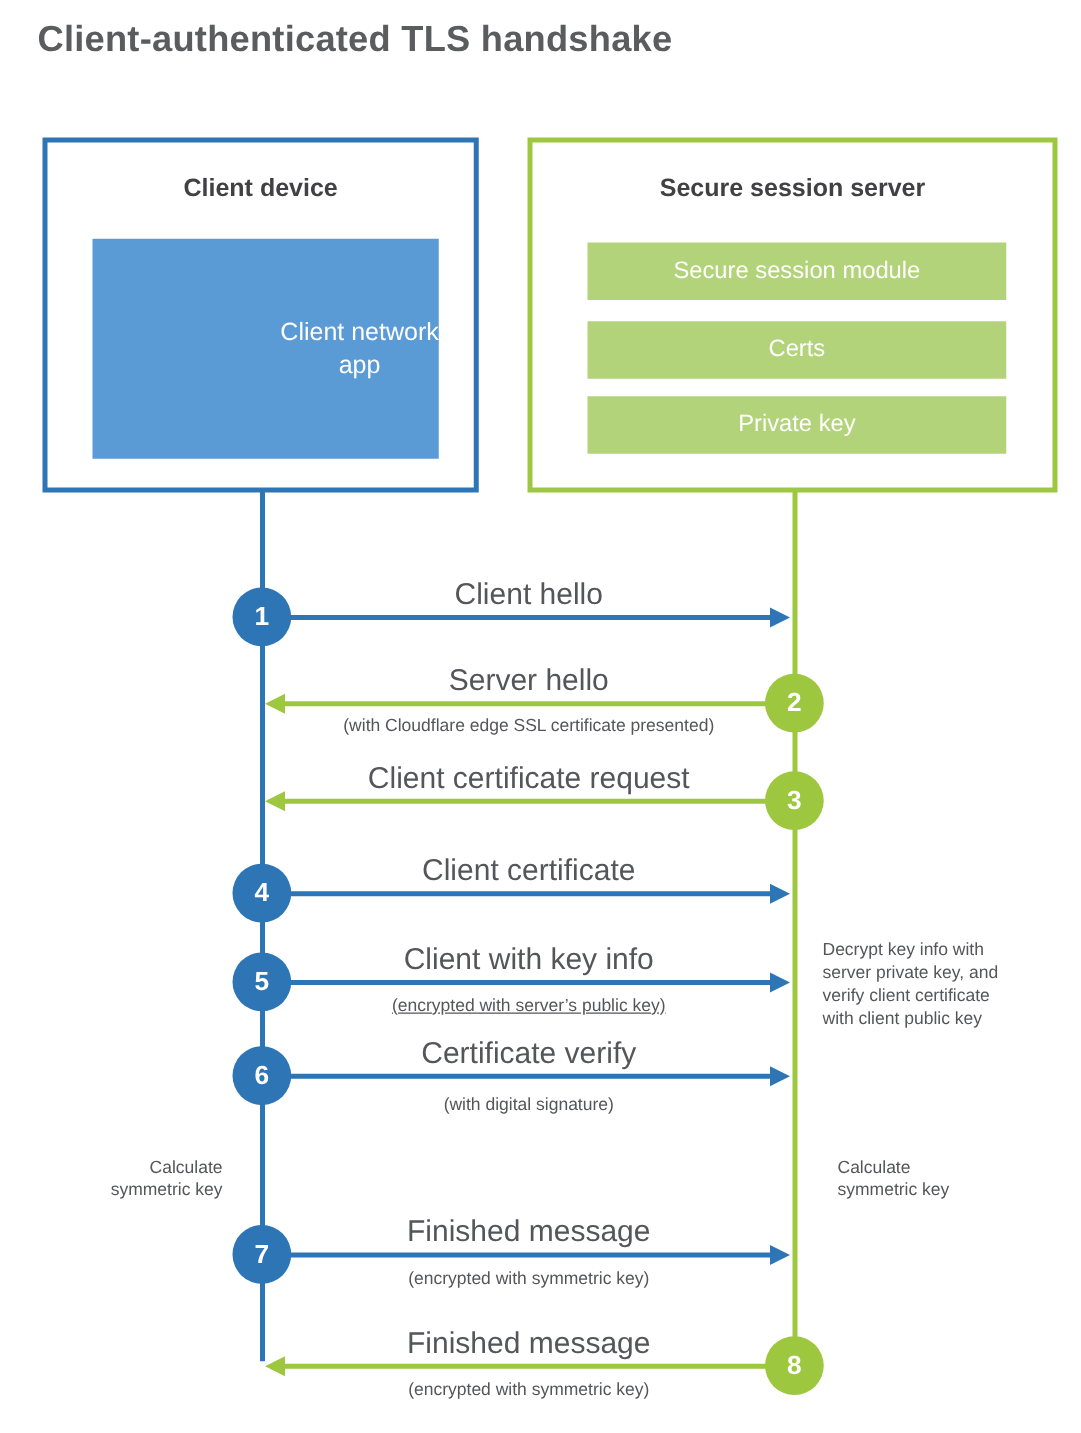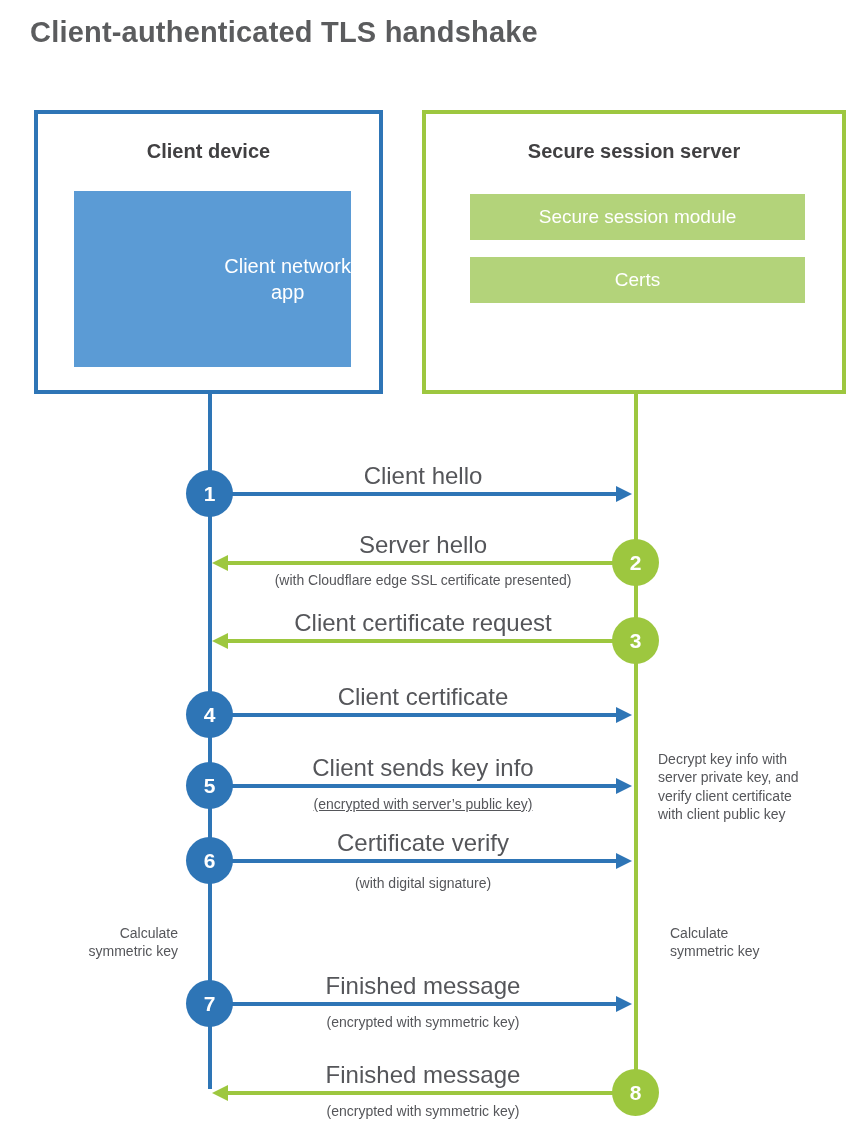--- a/index.html
+++ b/index.html
@@ -59,20 +59,21 @@
     <div class="actor-title">Client device</div>
     <div class="app-rect">
       <span><span>Client network</span><br><span>app</span></span>
     </div>
   </div>
 
   <div class="actor-box server-box">
     <div class="actor-title">Secure session server</div>
     <div class="module-bar" style="top:80px;">Secure session module</div>
     <div class="module-bar" style="top:143px;">Certs</div>
+    <div class="module-bar" style="top:203px;">Private key</div>
   </div>
 
   <div class="lifeline blue"></div>
   <div class="lifeline green"></div>
 
   <div class="msg-label" style="top:462px;">Client hello</div>
   <div class="msg-line blue-line" style="top:492px;"></div>
   <div class="head head-right" style="top:486px;"></div>
   <div class="step-circle blue-bg" style="left:186px;top:470px;">1</div>
 
@@ -85,21 +86,21 @@
   <div class="msg-label" style="top:609px;">Client certificate request</div>
   <div class="msg-line green-line" style="top:639px;"></div>
   <div class="head head-left" style="top:633px;"></div>
   <div class="step-circle green-bg" style="left:612px;top:617px;">3</div>
 
   <div class="msg-label" style="top:683px;">Client certificate</div>
   <div class="msg-line blue-line" style="top:713px;"></div>
   <div class="head head-right" style="top:707px;"></div>
   <div class="step-circle blue-bg" style="left:186px;top:691px;">4</div>
 
-  <div class="msg-label" style="top:754px;">Client sends key info</div>
+  <div class="msg-label" style="top:754px;">Client with key info</div>
   <div class="msg-line blue-line" style="top:784px;"></div>
   <div class="head head-right" style="top:778px;"></div>
   <div class="msg-sub" style="top:796px;text-decoration:underline;">(encrypted with server’s public key)</div>
   <div class="step-circle blue-bg" style="left:186px;top:762px;">5</div>
 
   <div class="msg-label" style="top:829px;text-align:center;">Certificate verify</div>
   <div class="msg-line blue-line" style="top:859px;"></div>
   <div class="head head-right" style="top:853px;"></div>
   <div class="msg-sub" style="top:850px;margin-top:25px;">(with digital signature)</div>
   <div class="step-circle blue-bg" style="left:186px;top:837px;">6</div>

